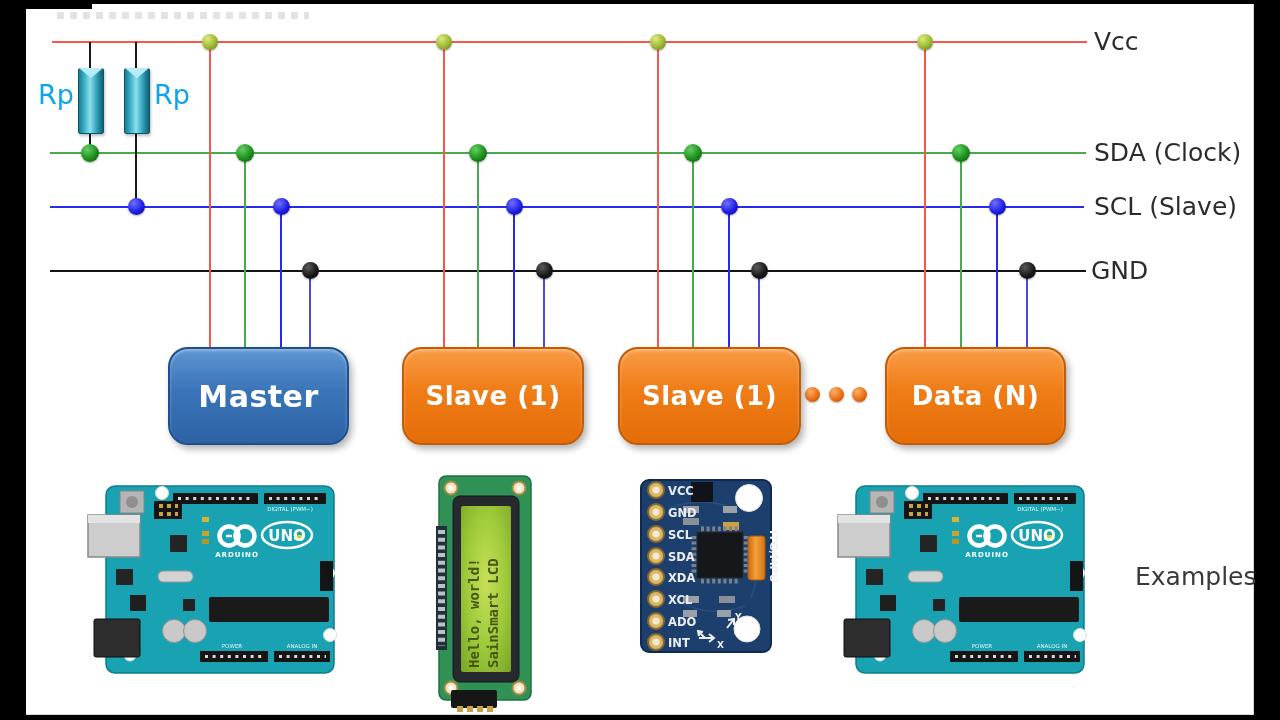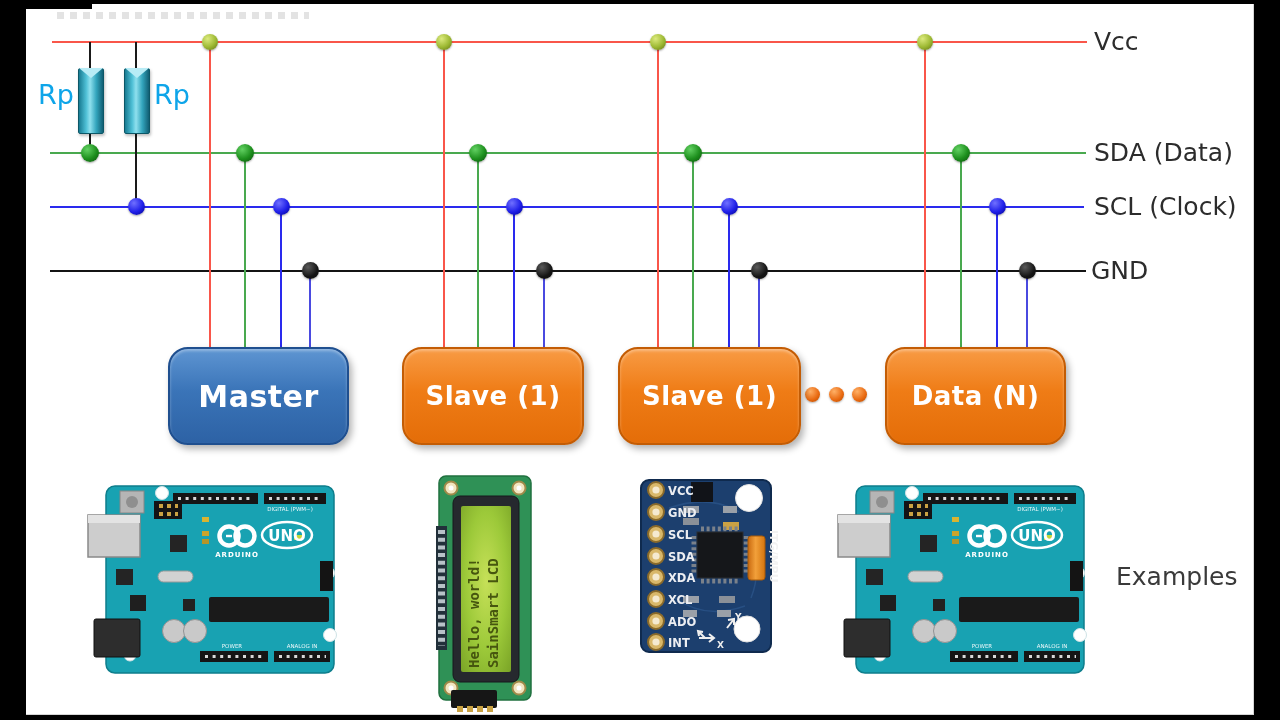--- a/index.html
+++ b/index.html
@@ -37,21 +37,21 @@
   }
   .notch{position:absolute;left:0px;top:-1px;width:0;height:0;border-left:12px solid transparent;border-right:12px solid transparent;border-top:10px solid #b8ecf6;}
   .device{
     position:absolute;height:94px;border-radius:20px;z-index:7;
     display:flex;align-items:center;justify-content:center;
     color:#fff;font-weight:bold;letter-spacing:.5px;
     box-shadow:3px 4px 7px rgba(0,0,0,.30), inset 0 2px 3px rgba(255,255,255,.35);
   }
   .master{background:linear-gradient(180deg,#5e95d2 0%,#3a74b8 45%,#2d62a5 100%);border:2px solid #1f4f8f;font-size:30px;}
   .slave{background:linear-gradient(180deg,#f89b44 0%,#ef7c16 45%,#e46d08 100%);border:2px solid #c35c04;font-size:26px;}
-  .examples{position:absolute;font-size:25px;color:#3a3a3a;z-index:5;}
+  .examples{position:absolute;font-size:25px;color:#3a3a3a;z-index:5;margin-left:19px;}
   .photo{position:absolute;z-index:4;overflow:visible;}
   .ghostdashes{
     position:absolute;left:57px;top:12px;width:252px;height:7px;z-index:2;
     background:repeating-linear-gradient(90deg,#e3e3e3 0 7px,transparent 7px 13px);
   }
   .topnotch{position:absolute;left:26px;top:0;width:66px;height:9px;background:#000;z-index:3;}
   .z2{z-index:2;}
 </style>
 </head>
 <body>
@@ -59,22 +59,22 @@
 <div id="stage"></div>
 <div class="topnotch"></div>
 <div class="ghostdashes"></div>
 
 <div class="h line-vcc z2" style="left:52px;top:41px;width:1035px;"></div>
 <div class="h line-sda z2" style="left:50px;top:152px;width:1036px;"></div>
 <div class="h line-scl z2" style="left:50px;top:206px;width:1034px;"></div>
 <div class="h line-gnd z2" style="left:50px;top:270px;width:1036px;"></div>
 
 <div class="buslabel" style="left:1094px;top:27px;">Vcc</div>
-<div class="buslabel" style="left:1094px;top:138px;">SDA (Data)</div>
-<div class="buslabel" style="left:1094px;top:192px;">SCL (Clock)</div>
+<div class="buslabel" style="left:1094px;top:138px;">SDA (Clock)</div>
+<div class="buslabel" style="left:1094px;top:192px;">SCL (Slave)</div>
 <div class="buslabel" style="left:1091px;top:256px;">GND</div>
 
 <div class="v w-black z2" style="left:89px;top:42px;height:27px;"></div>
 <div class="v w-black z2" style="left:89px;top:130px;height:24px;"></div>
 <div class="resistor" style="left:78px;top:68px;">
     <div class="notch"></div>
   </div>
 <div class="rp" style="left:38px;top:79px;">Rp</div>
 
 <div class="v w-black z2" style="left:135px;top:42px;height:27px;"></div>

